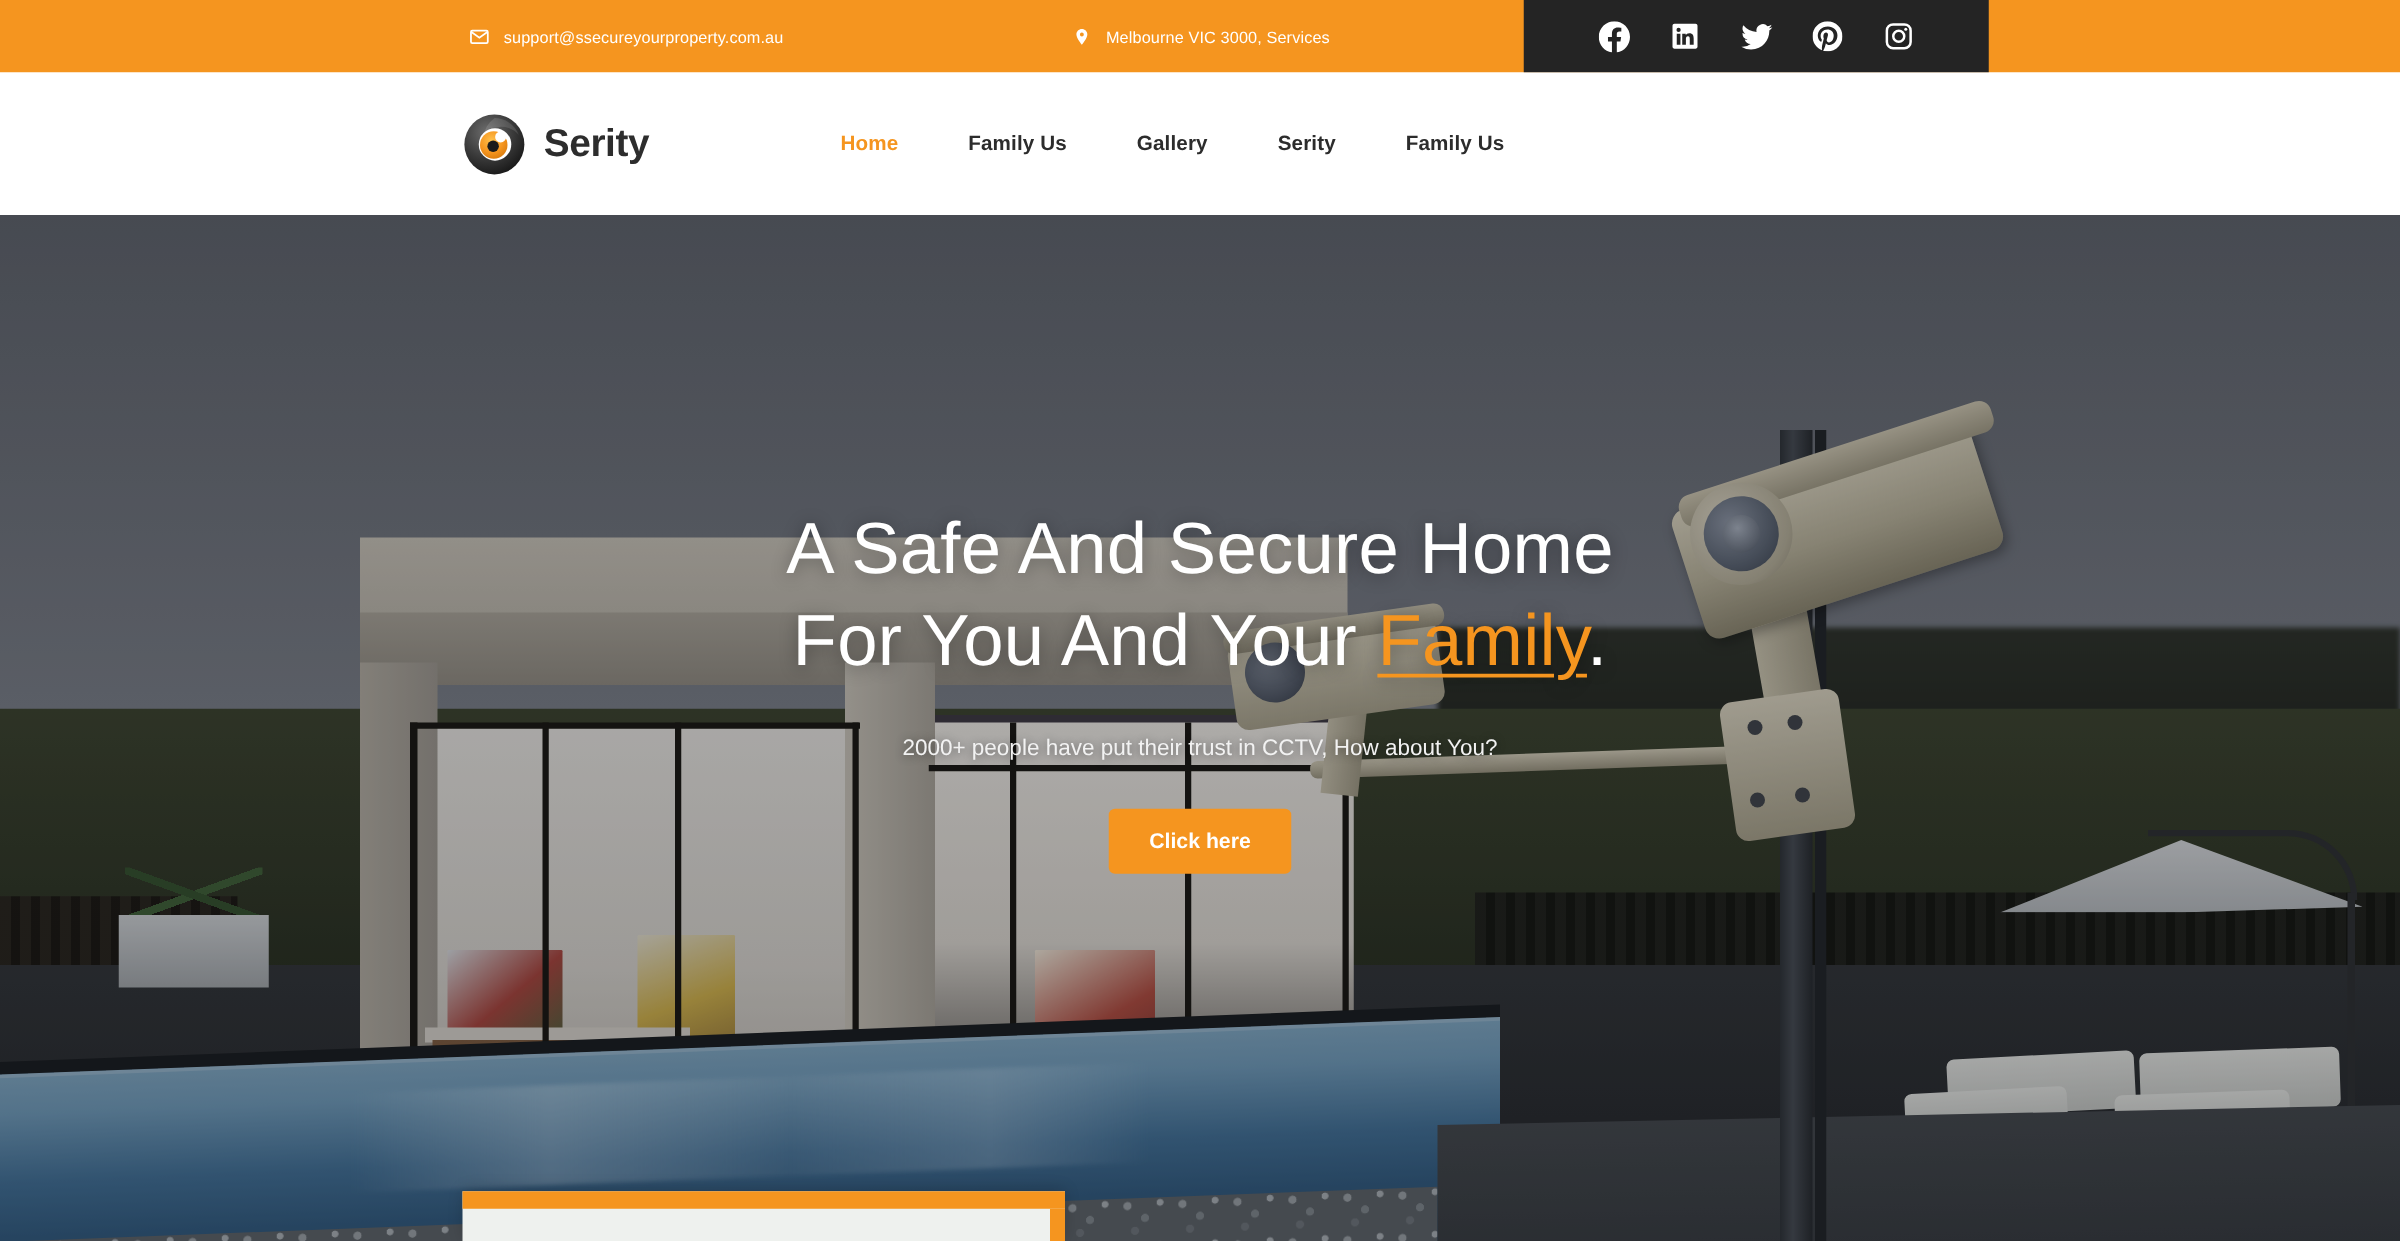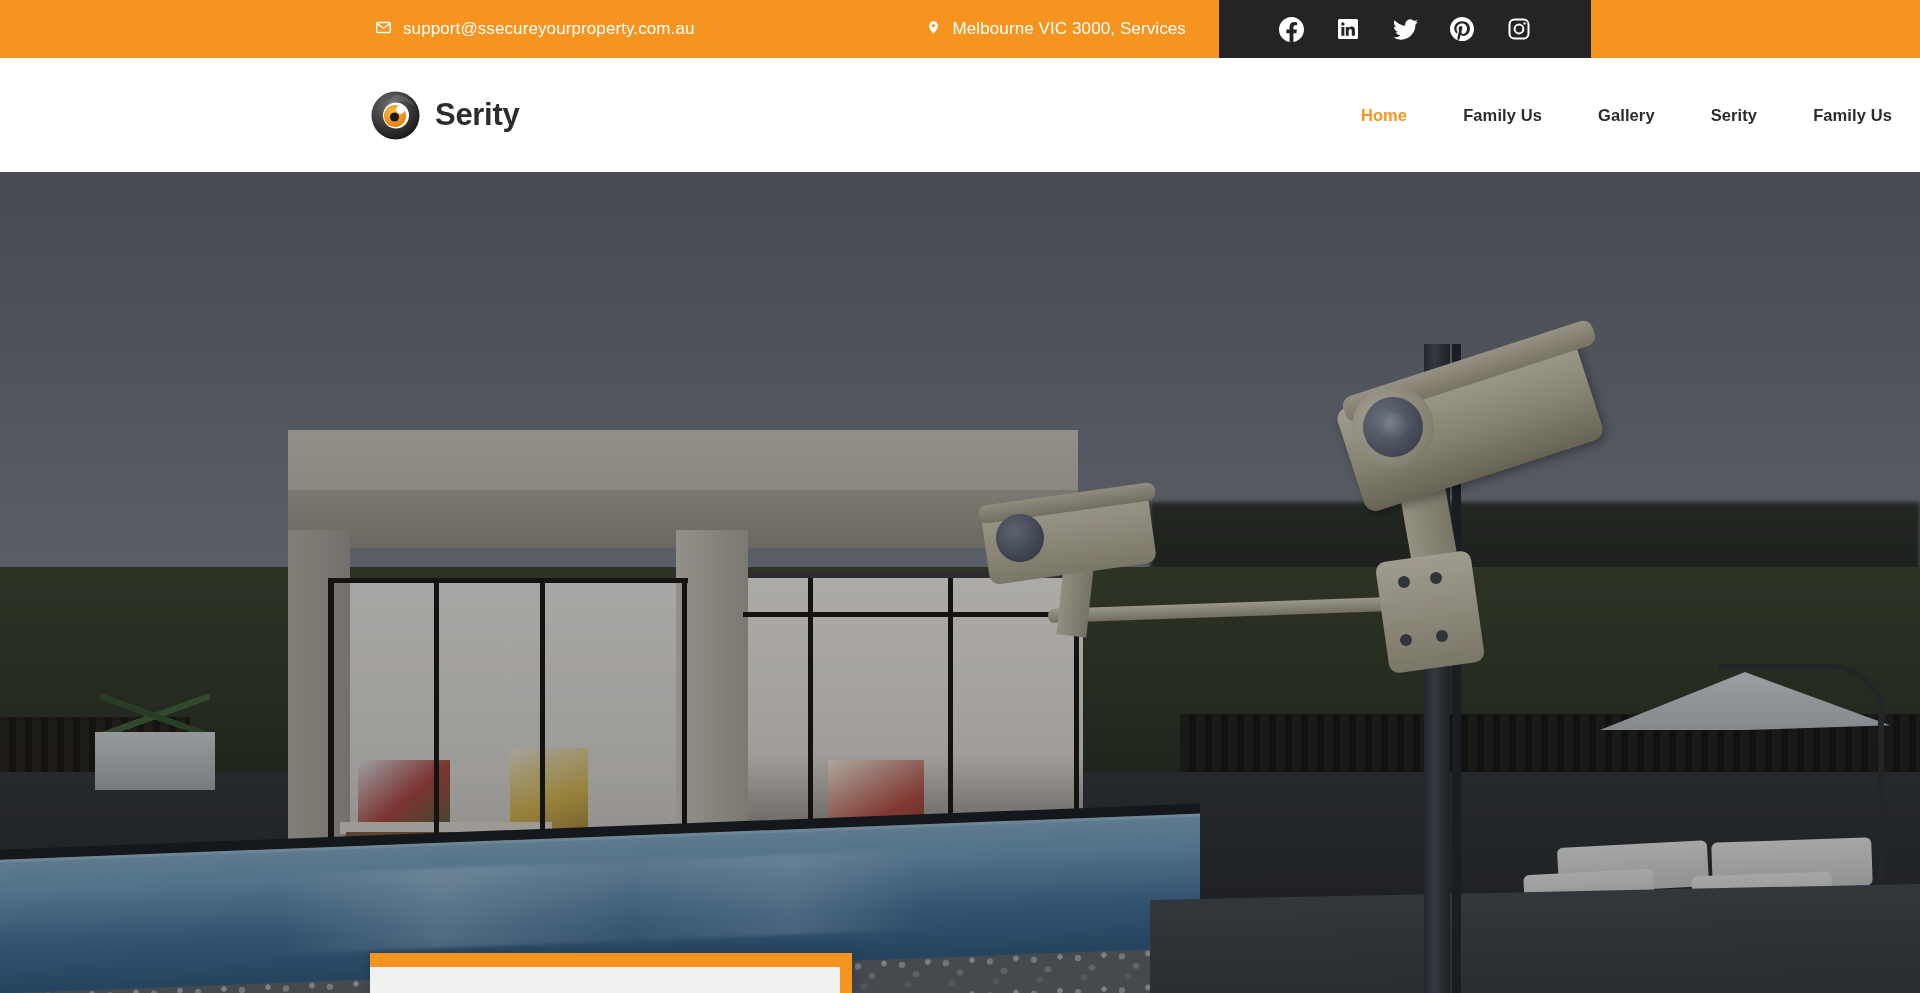--- a/index.html
+++ b/index.html
@@ -23,23 +23,24 @@
   }
   .topbar-inner {
     display: flex;
     align-items: center;
     height: 100%;
     padding-left: 375px;
     gap: 0;
   }
   .contact-item {
     display: flex;
+    align-items: center;
     gap: 11px;
     color: #ffffff;
-    font-size: 17px;
+    font-size: 13px;
     letter-spacing: .1px;
     white-space: nowrap;
   }
   .contact-item.email { margin-right: 230px; }
   .contact-icon {
     width: 17px;
     height: 17px;
     display: inline-flex;
     align-items: center;
     justify-content: center;
@@ -70,21 +71,20 @@
   }
   .social-link svg { display: block; }
 
   
   .header {
     height: 114px;
     background: #ffffff;
     display: flex;
     align-items: center;
     position: relative;
-    justify-content: space-between;
   }
   .brand {
     display: flex;
     align-items: center;
     gap: 14px;
     margin-left: 370px;
     cursor: pointer;
   }
   .brand-logo {
     width: 51px;
@@ -678,18 +678,28 @@
     <div class="cam-mount-arm"></div>
     <div class="cam-base"></div>
     <div class="cam-base-dot" style="left:1398px; top:404px;"></div>
     <div class="cam-base-dot" style="left:1430px; top:400px;"></div>
     <div class="cam-base-dot" style="left:1400px; top:462px;"></div>
     <div class="cam-base-dot" style="left:1436px; top:458px;"></div>
   </div>
 
   <div class="hero-overlay"></div>
 
+  <div class="hero-content">
+    <div class="hero-title">
+      <div>A Safe And Secure Home</div>
+      <div>
+        <span>For You And Your </span><span class="accent">Family</span><span>.</span>
+      </div>
+    </div>
+    <div class="hero-sub">2000+ people have put their trust in CCTV, How about You?</div>
+    <button class="hero-btn">Click here</button>
+  </div>
 
   <div class="peek-card">
     <div class="peek-card-accent"></div>
   </div>
 
 </div>
 
 </body></html>

